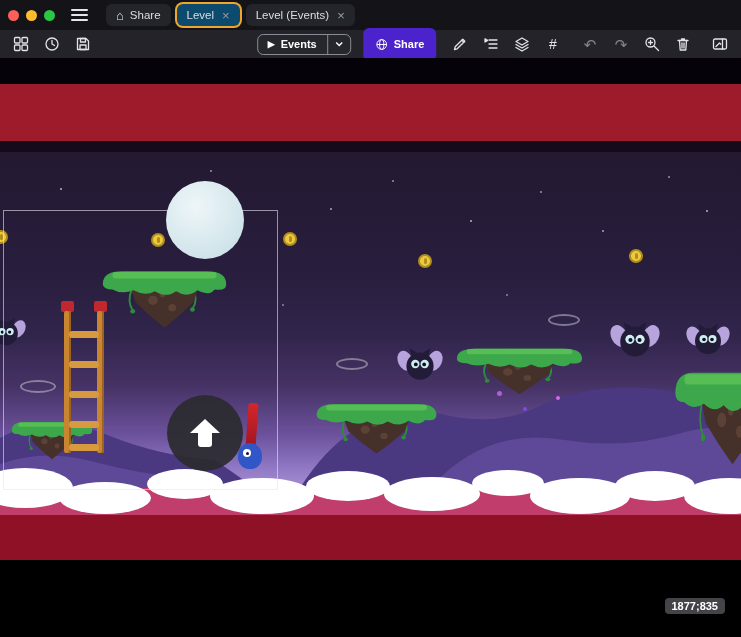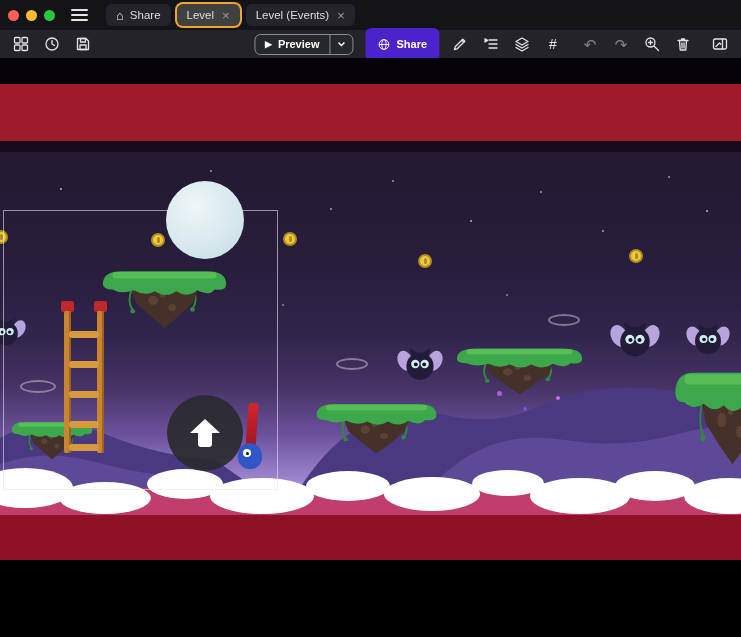--- a/index.html
+++ b/index.html
@@ -10,21 +10,21 @@
   
   .tabbar{height:30px;background:#131318;display:flex;align-items:center;padding:0 8px;gap:6px;}
   .traffic{display:flex;gap:7px;margin-right:8px;}
   .tl{width:11px;height:11px;border-radius:50%;display:inline-block;}
   .tl.red{background:#ff5f57;} .tl.yellow{background:#febc2e;} .tl.green{background:#28c840;}
   .hamburger{width:17px;height:12px;display:flex;flex-direction:column;justify-content:space-between;
              background:none;border:none;padding:0;margin:0 12px 0 2px;cursor:pointer;}
   .hamburger span{height:2px;background:#e6e6ea;border-radius:1px;}
   .tab{height:22px;display:flex;align-items:center;gap:6px;padding:0 10px;background:#24242b;
        border-radius:6px;font-size:11.5px;color:#dcdce2;cursor:pointer;white-space:nowrap;}
-  .tab.active{box-shadow:0 0 0 2px var(--tab-highlight,#efa62c);background:#404040;}
+  .tab.active{box-shadow:0 0 0 2px var(--tab-highlight,#efa62c);background:#0c4a6e;}
   .tab-icon{font-size:13px;line-height:1;color:#e3e3e9;}
   .tab-close{font-size:13px;line-height:1;color:#9b9ba4;margin-left:2px;cursor:pointer;}
 
   
   .toolbar{position:relative;height:28px;background:#232329;display:flex;align-items:center;padding:0 10px;}
   .tool-group{display:flex;align-items:center;gap:9px;}
   .iconbtn{width:22px;height:20px;display:flex;align-items:center;justify-content:center;
            background:none;border:none;padding:0;cursor:pointer;color:#e3e3e9;}
   .iconbtn svg{stroke:#e3e3e9;fill:none;stroke-width:1.3;stroke-linecap:round;stroke-linejoin:round;}
   .iconbtn.dim{opacity:.5;}
@@ -180,21 +180,21 @@
             <rect x="5" y="9" width="6" height="4.5"></rect>
             <rect x="5.5" y="2.5" width="5" height="3.5"></rect>
           </svg>
       </button>
     </div>
 
     <div class="center-group">
       <div class="preview-btn">
         <span class="preview-main">
           <span class="play-glyph">▶</span>
-          <span>Preview</span>
+          <span>Events</span>
         </span>
         <span class="preview-caret">
           <svg width="10" height="8" style="stroke:#fff;fill:none;stroke-width:1.4">
               <polyline points="2,2.5 5,5.5 8,2.5"></polyline>
             </svg>
         </span>
       </div>
       <button class="share-btn">
         <svg width="13" height="13" viewBox="0 0 16 16">
             <circle cx="8" cy="8" r="6"></circle>
@@ -383,13 +383,16 @@
     <button class="jump-btn">
       <span class="arrow-up">
         <span class="arrow-head"></span>
           <span class="arrow-stem"></span>
       </span>
     </button>
 
     <div class="selection-outline"></div>
   </div>
 
+  <footer class="statusbar">
+    <div class="coords">1877;835</div>
+  </footer>
 </div>
 
 </body></html>

